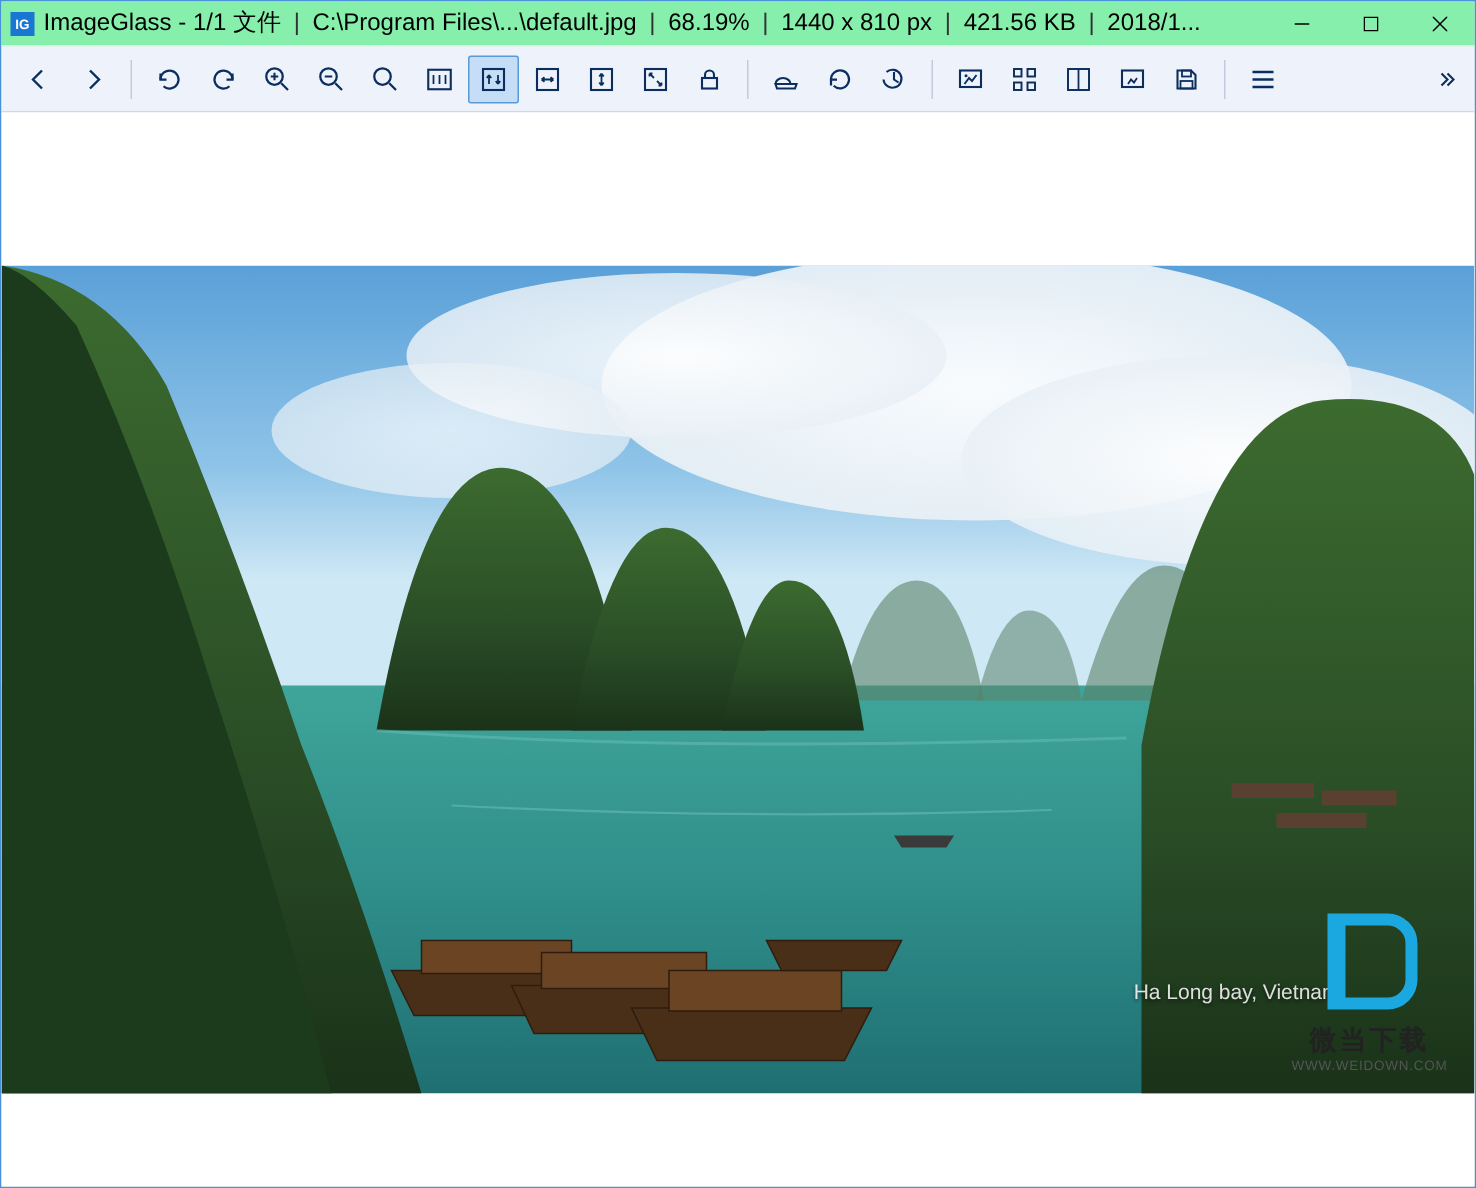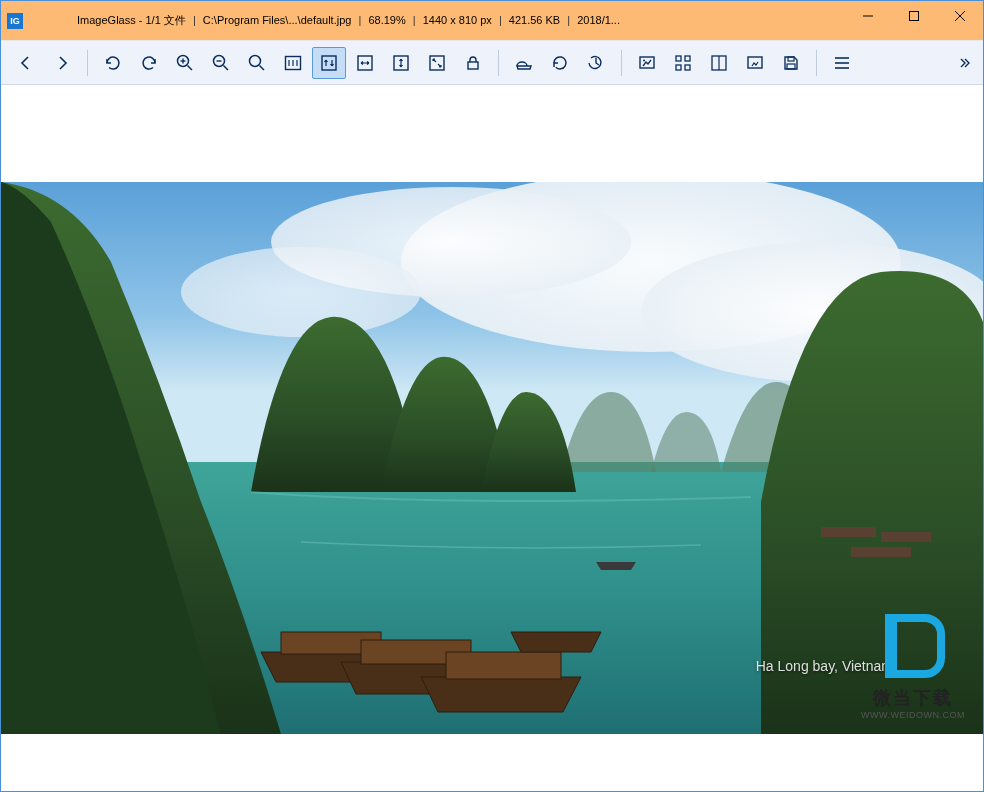--- a/index.html
+++ b/index.html
@@ -13,43 +13,42 @@
     }
     .window {
       width: 984px;
       height: 792px;
       border: 1px solid #4a90d9;
       background: #fff;
       display: flex;
       flex-direction: column;
     }
     .titlebar {
-      height: 40px;
-      background: #fdba74;
+      height: 30px;
+      background: #86efac;
       display: flex;
       align-items: center;
       padding-left: 6px;
       border-bottom: 1px solid #e8e8e8;
-      gap: 48px;
     }
     .titlebar .app-icon {
       width: 16px;
       height: 16px;
       background: #1976d2;
       margin-right: 6px;
       display: flex;
       align-items: center;
       justify-content: center;
       color: #fff;
       font-size: 9px;
       font-weight: bold;
     }
     .titlebar .title-text {
       flex: 1;
-      font-size: 11px;
+      font-size: 16px;
       color: #000;
       white-space: nowrap;
       overflow: hidden;
     }
     .titlebar .title-sep { margin: 0 4px; color: #333; }
     .window-controls {
       display: flex;
       height: 100%;
     }
     .window-controls .ctrl {

